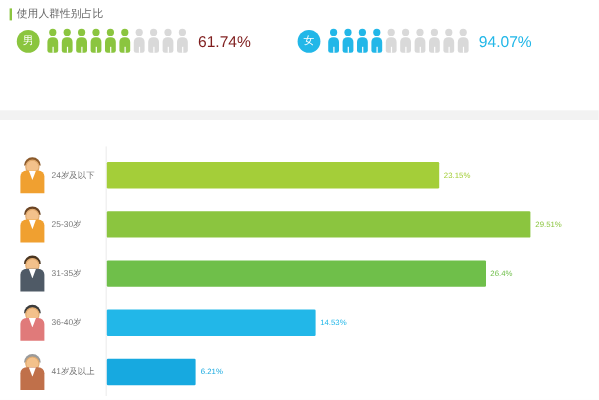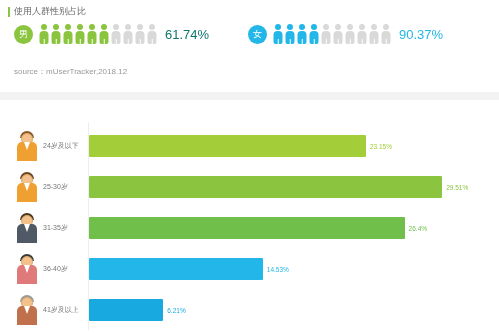--- a/index.html
+++ b/index.html
@@ -126,21 +126,21 @@
   }
   .p-green .head, .p-green .body { background: #8bc53f; }
   .p-blue  .head, .p-blue  .body { background: #22b7e8; }
   .p-grey  .head, .p-grey  .body { background: #d9d9d9; }
 
   .gender-pct {
     margin-left: 8px;
     font-size: 13px;
     white-space: nowrap;
   }
-  .pct-male { color: #0f766e; }
+  .pct-male { color: #7f1d1d; }
   .pct-female { color: #22b7e8; }
 
   .source {
     position: absolute;
     left: 14px;
     top: 66px;
     font-size: 8px;
     color: #999;
   }
 
@@ -326,24 +326,23 @@
           </div>
         <div class="person p-grey">
             <span class="head"></span>
             <span class="body"></span>
           </div>
         <div class="person p-grey">
             <span class="head"></span>
             <span class="body"></span>
           </div>
       </div>
-      <div class="gender-pct pct-female">90.37%</div>
+      <div class="gender-pct pct-female">94.07%</div>
     </div>
 
-    <div class="source">source：mUserTracker,2018.12</div>
   </div>
 
   <div class="divider"></div>
 
   <div class="panel panel-2">
 
     <div class="chart-area">
       <div class="grid-line" style="left:88px;"></div>
 
       <div class="age-row" style="top:4px;">

